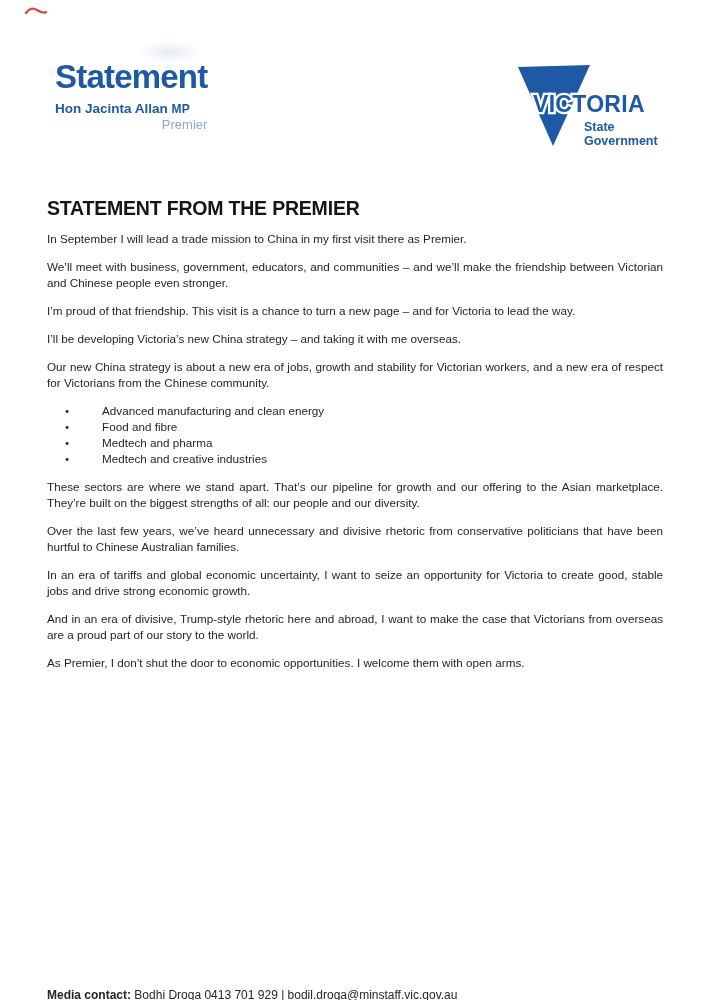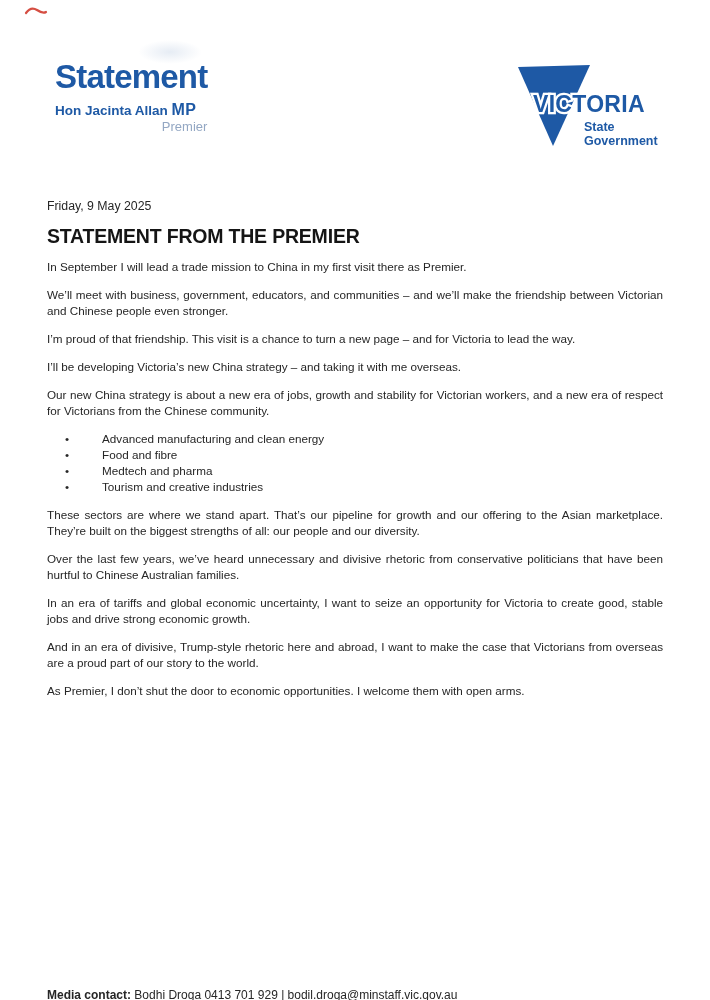--- a/index.html
+++ b/index.html
@@ -41,21 +41,21 @@
     line-height: 1;
     text-align: right;
   }
   .masthead-author {
     margin-top: 8px;
     font-size: 13.5px;
     font-weight: bold;
     color: var(--brand-blue);
     line-height: 1.15;
   }
-  .masthead-author .postnom { font-size: 16px; letter-spacing: 0.3px; }
+  .masthead-author .postnom { font-size: 12px; letter-spacing: 0.3px; }
   .masthead-role {
     font-size: 13px;
     color: var(--role-blue);
     line-height: 1.15;
     margin-top: 1px;
     text-align: right;
   }
 
   
   .logo { position: absolute; left: 508px; top: 55px; }
@@ -115,34 +115,33 @@
   </div>
 
   <svg class="logo" width="162" height="96" viewBox="0 0 162 96">
     <polygon points="10,12 82,10 45,91" style="fill: var(--brand-blue)"></polygon>
     <text x="25" y="57" font-size="23" font-weight="bold" letter-spacing="0.3" style="fill: var(--brand-blue); stroke: #ffffff; stroke-width: 4.5; paint-order: stroke; font-family: 'Liberation Sans', sans-serif;">VICTORIA</text>
     <text x="76" y="76" font-size="12.5" font-weight="bold" style="fill: var(--brand-blue); font-family: 'Liberation Sans', sans-serif;">State</text>
     <text x="76" y="90" font-size="12.5" font-weight="bold" style="fill: var(--brand-blue); font-family: 'Liberation Sans', sans-serif;">Government</text>
   </svg>
 
   <div class="content">
-    <p class="date">Friday, 9 May 2025</p>
     <h1 class="doc-title">STATEMENT FROM THE PREMIER</h1>
 
     <p>In September I will lead a trade mission to China in my first visit there as Premier.</p>
     <p>We’ll meet with business, government, educators, and communities – and we’ll make the friendship between Victorian and Chinese people even stronger.</p>
     <p>I’m proud of that friendship. This visit is a chance to turn a new page – and for Victoria to lead the way.</p>
     <p>I’ll be developing Victoria’s new China strategy – and taking it with me overseas.</p>
     <p>Our new China strategy is about a new era of jobs, growth and stability for Victorian workers, and a new era of respect for Victorians from the Chinese community.</p>
 
     <ul class="strengths">
       <li>Advanced manufacturing and clean energy</li>
       <li>Food and fibre</li>
       <li>Medtech and pharma</li>
-      <li>Tourism and creative industries</li>
+      <li>Medtech and creative industries</li>
     </ul>
 
     <p>These sectors are where we stand apart. That’s our pipeline for growth and our offering to the Asian marketplace. They’re built on the biggest strengths of all: our people and our diversity.</p>
     <p>Over the last few years, we’ve heard unnecessary and divisive rhetoric from conservative politicians that have been hurtful to Chinese Australian families.</p>
     <p>In an era of tariffs and global economic uncertainty, I want to seize an opportunity for Victoria to create good, stable jobs and drive strong economic growth.</p>
     <p>And in an era of divisive, Trump-style rhetoric here and abroad, I want to make the case that Victorians from overseas are a proud part of our story to the world.</p>
     <p>As Premier, I don’t shut the door to economic opportunities. I welcome them with open arms.</p>
   </div>
 
   <div class="footer">

